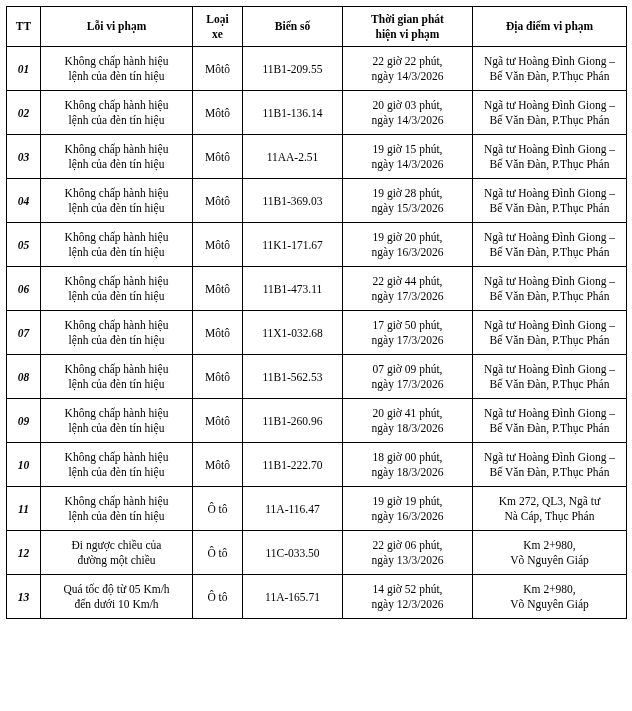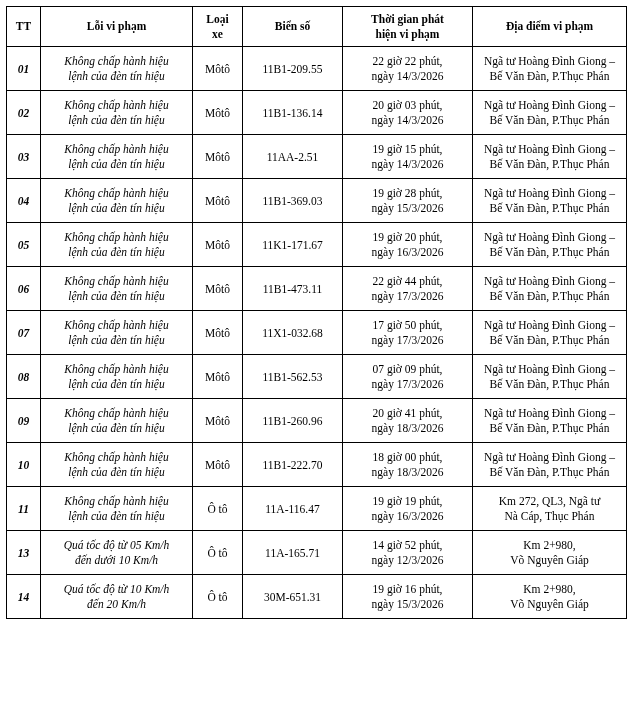--- a/index.html
+++ b/index.html
@@ -47,21 +47,21 @@
   col.c-time    { width: 130px; }
   col.c-place   { width: 154px; }
   td.tt {
     font-weight: bold;
     font-style: italic;
   }
   td.err, td.time, td.place, td.plate, td.type {
     font-weight: normal;
   }
   .l1, .l2 { display: block; white-space: nowrap; }
-  td.err .l1, td.err .l2 { white-space: normal; font-style: italic; }
+  td.err .l1, td.err .l2 { white-space: normal; }
   tbody tr { height: 44px; }
 </style>
 </head>
 <body>
 
 <div id="sheet">
   <table class="violations">
     <colgroup>
       <col class="c-tt">
       <col class="c-err">
@@ -268,47 +268,47 @@
           <td class="time">
             <span class="l1">19 giờ 19 phút,</span>
             <span class="l2">ngày 16/3/2026</span>
           </td>
           <td class="place">
             <span class="l1">Km 272, QL3, Ngã tư</span>
             <span class="l2">Nà Cáp, Thục Phán</span>
           </td>
         </tr>
         <tr>
+          <td class="tt">12</td>
+          <td class="err">
+            <span class="l1">Đi ngược chiều của</span>
+            <span class="l2">đường một chiều</span>
+          </td>
+          <td class="type">Ô tô</td>
+          <td class="plate">11C-033.50</td>
+          <td class="time">
+            <span class="l1">22 giờ 06 phút,</span>
+            <span class="l2">ngày 13/3/2026</span>
+          </td>
+          <td class="place">
+            <span class="l1">Km 2+980,</span>
+            <span class="l2">Võ Nguyên Giáp</span>
+          </td>
+        </tr>
+        <tr>
           <td class="tt">13</td>
           <td class="err">
             <span class="l1">Quá tốc độ từ 05 Km/h</span>
             <span class="l2">đến dưới 10 Km/h</span>
           </td>
           <td class="type">Ô tô</td>
           <td class="plate">11A-165.71</td>
           <td class="time">
             <span class="l1">14 giờ 52 phút,</span>
             <span class="l2">ngày 12/3/2026</span>
-          </td>
-          <td class="place">
-            <span class="l1">Km 2+980,</span>
-            <span class="l2">Võ Nguyên Giáp</span>
-          </td>
-        </tr>
-        <tr>
-          <td class="tt">14</td>
-          <td class="err">
-            <span class="l1">Quá tốc độ từ 10 Km/h</span>
-            <span class="l2">đến 20 Km/h</span>
-          </td>
-          <td class="type">Ô tô</td>
-          <td class="plate">30M-651.31</td>
-          <td class="time">
-            <span class="l1">19 giờ 16 phút,</span>
-            <span class="l2">ngày 15/3/2026</span>
           </td>
           <td class="place">
             <span class="l1">Km 2+980,</span>
             <span class="l2">Võ Nguyên Giáp</span>
           </td>
         </tr>
       </tbody>
   </table>
 </div>
 

